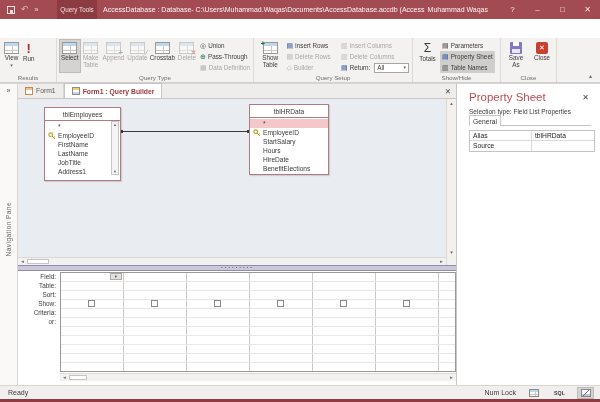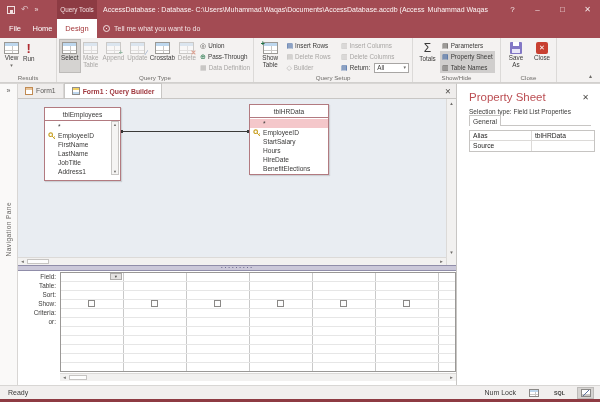--- a/index.html
+++ b/index.html
@@ -172,29 +172,20 @@
     <div class="title-text">AccessDatabase : Database- C:\Users\Muhammad.Waqas\Documents\AccessDatabase.accdb (Access 2007 -...</div>
     <div class="tb-right">
       <span class="user">Muhammad Waqas</span>
       <span class="winbtn">?</span>
       <span class="winbtn">–</span>
       <span class="winbtn">□</span>
       <span class="winbtn">✕</span>
     </div>
   </div>
 
-  <div class="tabrow">
-    <span class="rtab" style="left:2px;width:26px">File</span>
-    <span class="rtab" style="left:28px;width:29px">Home</span>
-    <span class="rtab active" style="left:57px;width:40px">Design</span>
-    <span class="tellme">
-      <span class="bulb"></span>
-      <span>Tell me what you want to do</span>
-    </span>
-  </div>
 
   <div class="ribbon">
 
     <div class="rgroup" style="left:0;width:57px">
       <div class="rg-content">
         <div class="rbtn-lg">
           <span class="mtbl"></span>
           <span>View</span>
           <span class="drop">▾</span>
         </div>

